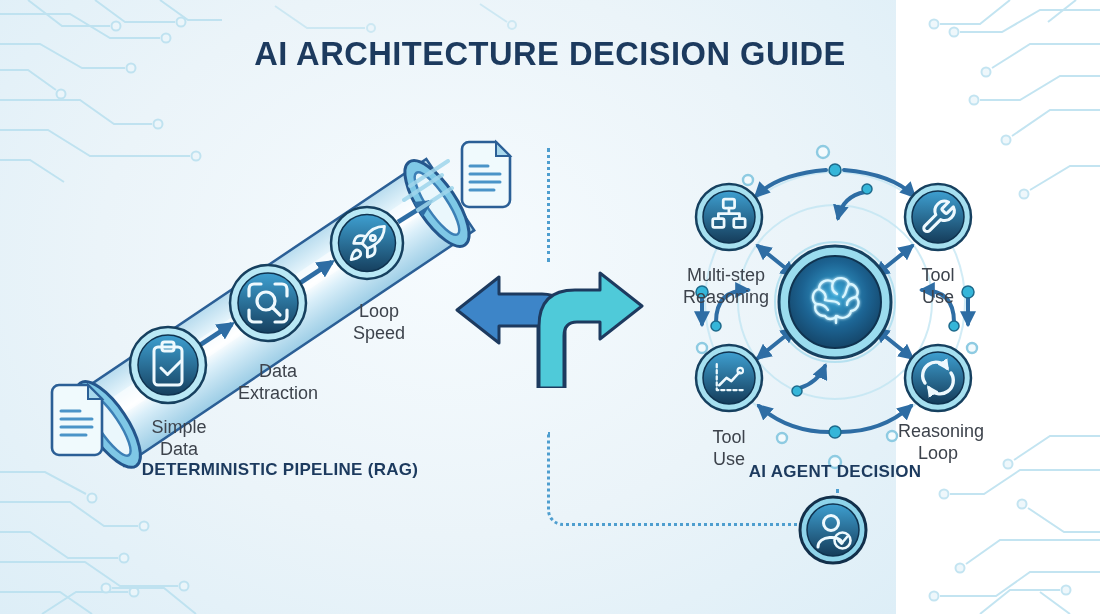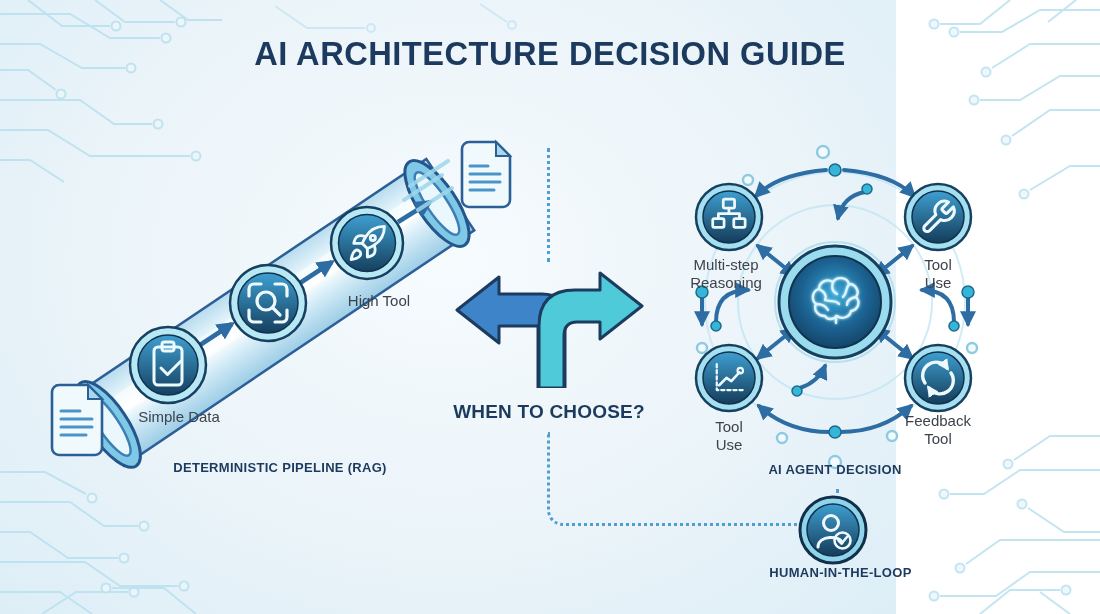--- a/index.html
+++ b/index.html
@@ -14,26 +14,26 @@
   .layer { z-index:2; }
   .toplayer { z-index:3; }
 
   .main-title {
     position:absolute; top:34px; left:0; width:1100px; text-align:center;
     font-size:34px; font-weight:800; letter-spacing:.5px;
     color: var(--title_navy, #1c3a5e);
     transform: scaleX(.96); z-index:4;
   }
   .section-title {
-    position:absolute; text-align:center; font-weight:700; font-size:13px;
+    position:absolute; text-align:center; font-weight:700; font-size:17px;
     color: var(--title_navy, #1c3a5e); letter-spacing:.3px; z-index:4;
   }
   .step-label, .node-label {
-    position:absolute; text-align:center; font-size:15px; font-weight:500;
-    color: var(--label_gray, #3d434c); line-height:1.22; z-index:4;
+    position:absolute; text-align:center; font-size:18px; font-weight:500;
+    color: var(--label_gray, #3d434c); line-height:1.22; z-index:4;margin-top:9px;
   }
   .question {
     position:absolute; top:401px; left:429px; width:240px; text-align:center;
     font-size:19px; font-weight:800; color: var(--title_navy, #1c3a5e);
     letter-spacing:.2px; z-index:4;
   }
   .dotted-v {
     position:absolute; border-left:3px dotted var(--dotted_blue, #4e9ecf); z-index:2;
   }
   .dotted-elbow {
@@ -220,32 +220,32 @@
         <path d="M4.5 16.5c-1.5 1.26-2 5-2 5s3.74-.5 5-2c.71-.84.7-2.13-.09-2.91a2.18 2.18 0 0 0-2.91-.09z"></path>
         <path d="M12 15l-3-3a22 22 0 0 1 2-3.95A12.88 12.88 0 0 1 22 2c0 2.72-.78 7.5-6 11a22.35 22.35 0 0 1-4 2z"></path>
         <path d="M9 12H4s.55-3.03 2-4c1.62-1.08 5 0 5 0"></path>
         <path d="M12 15v5s3.03-.55 4-2c1.08-1.62 0-5 0-5"></path>
         <circle cx="15.2" cy="8.8" r="1.5"></circle>
       </g>
     </g>
   </svg>
 
   <div class="step-label" style="left:134px; top:408px; width:90px;">Simple Data</div>
-  <div class="step-label" style="left:344px; top:292px; width:70px;">High Tool</div>
+  <div class="step-label" style="left:230px; top:352px; width:96px;">Data Extraction</div>
+  <div class="step-label" style="left:344px; top:292px; width:70px;">Loop Speed</div>
 
   <div class="section-title" style="left:60px; top:460px; width:440px;">DETERMINISTIC PIPELINE (RAG)</div>
 
   <svg class="abs toplayer" style="left:452px; top:248px;" width="195" height="140" viewBox="0 0 195 140">
 
     <path d="M5,62 L47,29 L47,46 L90,46 Q113,46 113,70 L113,140 L86,140 L86,78 L47,78 L47,95 Z" fill="#3d85c8" stroke="#1d3a5f" stroke-width="3" stroke-linejoin="round"></path>
 
     <path d="M87,140 L87,78 Q87,42 123,42 L148,42 L148,25 L190,58 L148,91 L148,74 L125,74 Q112,74 112,88 L112,140 Z" fill="#4fcad9" stroke="#1d3a5f" stroke-width="3" stroke-linejoin="round"></path>
   </svg>
 
-  <div class="question">WHEN TO CHOOSE?</div>
 
   <svg class="abs layer" style="left:660px; top:140px;" width="350" height="330" viewBox="0 0 350 330">
     <defs>
       <linearGradient id="nodeGrad" x1="0" y1="0" x2="0" y2="1">
         <stop offset="0" stop-color="#3e9fd0"></stop>
         <stop offset="1" stop-color="#153c5a"></stop>
       </linearGradient>
       <radialGradient id="centerGrad" cx="50%" cy="42%" r="65%">
         <stop offset="0" stop-color="#39a8d8"></stop>
         <stop offset=".55" stop-color="#1c6392"></stop>
@@ -360,36 +360,35 @@
       <g transform="translate(-22,-22)" stroke="#eef9fe" stroke-width="3.4" fill="none" stroke-linecap="round">
         <path d="M9,27 A12.5,12.5 0 0 1 31,12" marker-end="url(#ahw)"></path>
         <path d="M35,17 A12.5,12.5 0 0 1 13,32" marker-end="url(#ahw)"></path>
       </g>
     </g>
   </svg>
 
   <div class="node-label" style="left:674px; top:256px; width:104px;">Multi-step Reasoning</div>
   <div class="node-label" style="left:913px; top:256px; width:50px;">Tool Use</div>
   <div class="node-label" style="left:704px; top:418px; width:50px;">Tool Use</div>
-  <div class="node-label" style="left:898px; top:412px; width:80px;">Feedback Tool</div>
+  <div class="node-label" style="left:898px; top:412px; width:80px;">Reasoning Loop</div>
 
   <div class="section-title" style="left:660px; top:462px; width:350px;">AI AGENT DECISION</div>
 
   <svg class="abs toplayer" style="left:797px; top:494px;" width="72" height="72" viewBox="0 0 72 72">
     <defs>
       <linearGradient id="humGrad" x1="0" y1="0" x2="0" y2="1">
         <stop offset="0" stop-color="#3e9fd0"></stop>
         <stop offset="1" stop-color="#153c5a"></stop>
       </linearGradient>
     </defs>
     <circle cx="36" cy="36" r="33" fill="#8fd4ea" stroke="#122f4a" stroke-width="3"></circle>
     <circle cx="36" cy="36" r="26" fill="url(#humGrad)" stroke="#0f3350" stroke-width="1.5"></circle>
     <g transform="translate(8,8)" stroke="#eef9fe" fill="none" stroke-linecap="round" stroke-linejoin="round">
       <circle cx="26" cy="21" r="7.5" stroke-width="3"></circle>
       <path d="M13,45 C13,33 36,33 37,41" stroke-width="3"></path>
       <circle cx="37.5" cy="38.5" r="8" stroke-width="2.6"></circle>
       <path d="M33.5,38.5 l3,3 5.5,-6.5" stroke-width="2.6"></path>
     </g>
   </svg>
 
-  <div class="section-title" style="left:708px; top:565px; width:265px;">HUMAN-IN-THE-LOOP</div>
 
 </div>
 
 </body></html>

